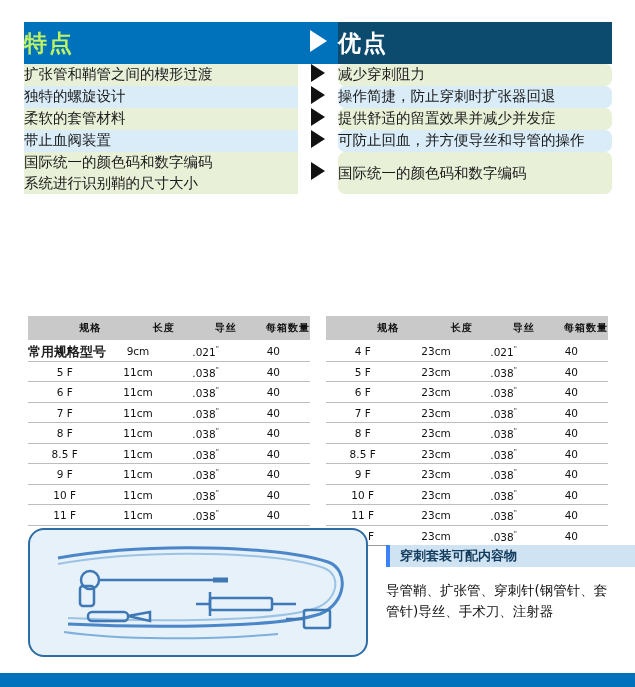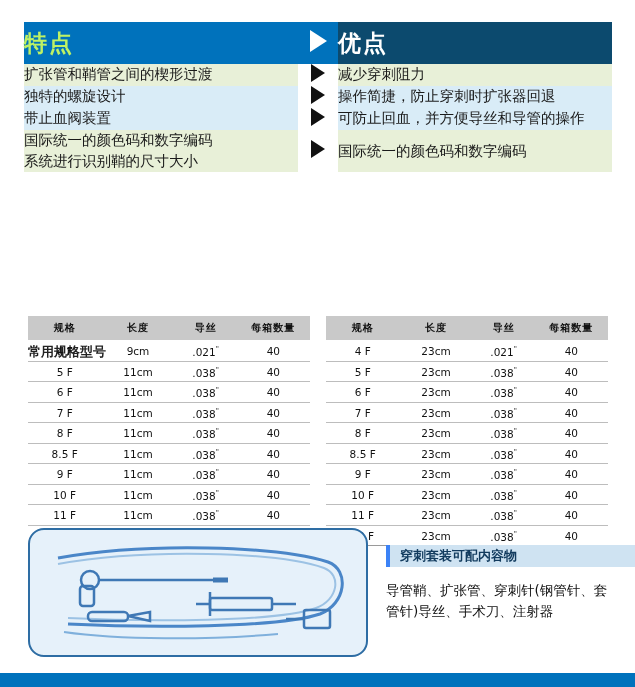--- a/index.html
+++ b/index.html
@@ -69,20 +69,21 @@
     width:0;height:0;
     border-top:9px solid transparent;
     border-bottom:9px solid transparent;
     border-left:14px solid #111111;
   }
   .cell-right{
     font-size:14.5px;
     color:#1a1a1a;
     padding:9px 10px 9px 16px;
     line-height:1.45;
+    border-radius:7px;
   }
   .rA .cell-left{background:#e8f0d8;}
   .rA .cell-arrow{background:#ffffff;}
   .rA .cell-right{background:#e8f0d8;}
   .rB .cell-left{background:#d9ecf7;}
   .rB .cell-arrow{background:#ffffff;}
   .rB .cell-right{background:#d9ecf7;}
 
   
   .spec-title{
@@ -99,20 +100,21 @@
     font-size:10.5px;
   }
   .spec-table th{
     background:#c9c9c9;
     color:#111;
     font-size:10px;
     font-weight:bold;
     padding:5px 0 5px 0;
     border-bottom:1px solid #ffffff;
     letter-spacing:1px;
+    text-align:right;
   }
   .spec-table td{
     text-align:center;
     padding:4px 0 3px 0;
     border-bottom:1px solid #bdbdbd;
     color:#111;
     font-size:10.5px;
   }
   .spec-table tr:last-child td{border-bottom:1px solid #9a9a9a;}
   .col1{width:26%;}
@@ -176,20 +178,25 @@
       <td class="cell-arrow"><span class="tri"></span></td>
       <td class="cell-right">减少穿刺阻力</td>
     </tr>
 
     <tr class="rB">
       <td class="cell-left">独特的螺旋设计</td>
       <td class="cell-arrow"><span class="tri"></span></td>
       <td class="cell-right">操作简捷，防止穿刺时扩张器回退</td>
     </tr>
 
+    <tr class="rA">
+      <td class="cell-left">柔软的套管材料</td>
+      <td class="cell-arrow"><span class="tri"></span></td>
+      <td class="cell-right">提供舒适的留置效果并减少并发症</td>
+    </tr>
 
     <tr class="rB">
       <td class="cell-left">带止血阀装置</td>
       <td class="cell-arrow"><span class="tri"></span></td>
       <td class="cell-right">可防止回血，并方便导丝和导管的操作</td>
     </tr>
 
     <tr class="rA">
       <td class="cell-left" style="white-space:pre-line;">国际统一的颜色码和数字编码
 系统进行识别鞘的尺寸大小</td>

